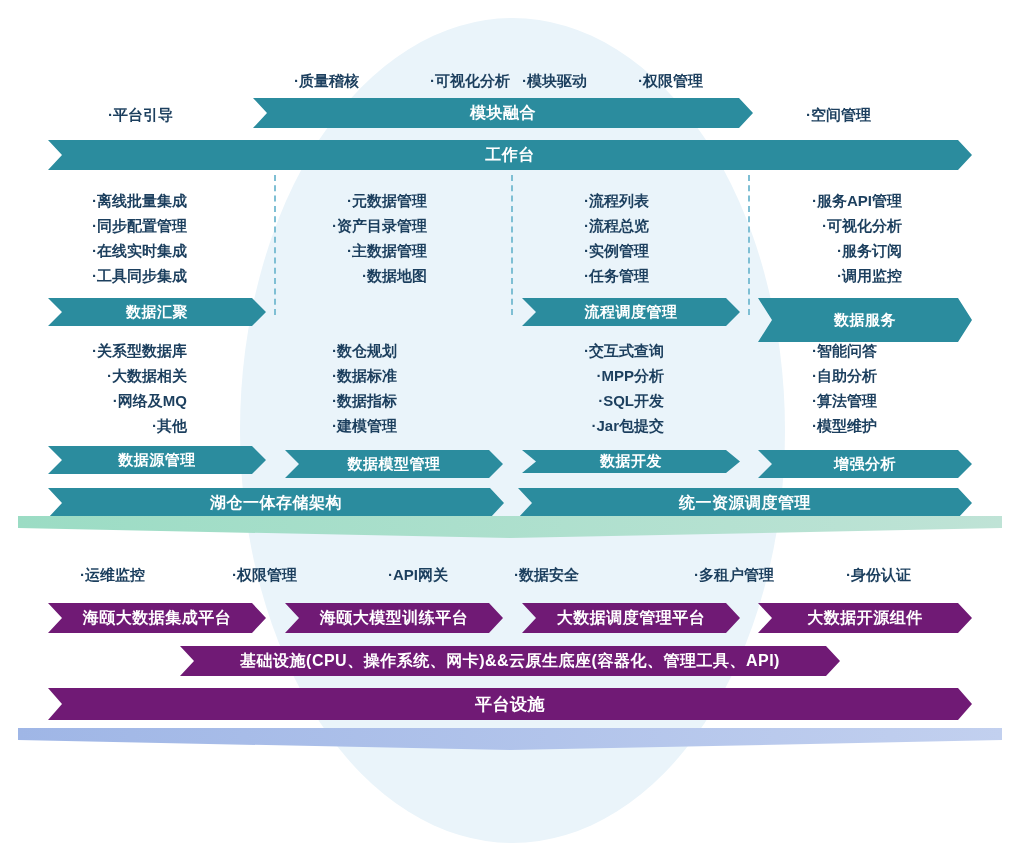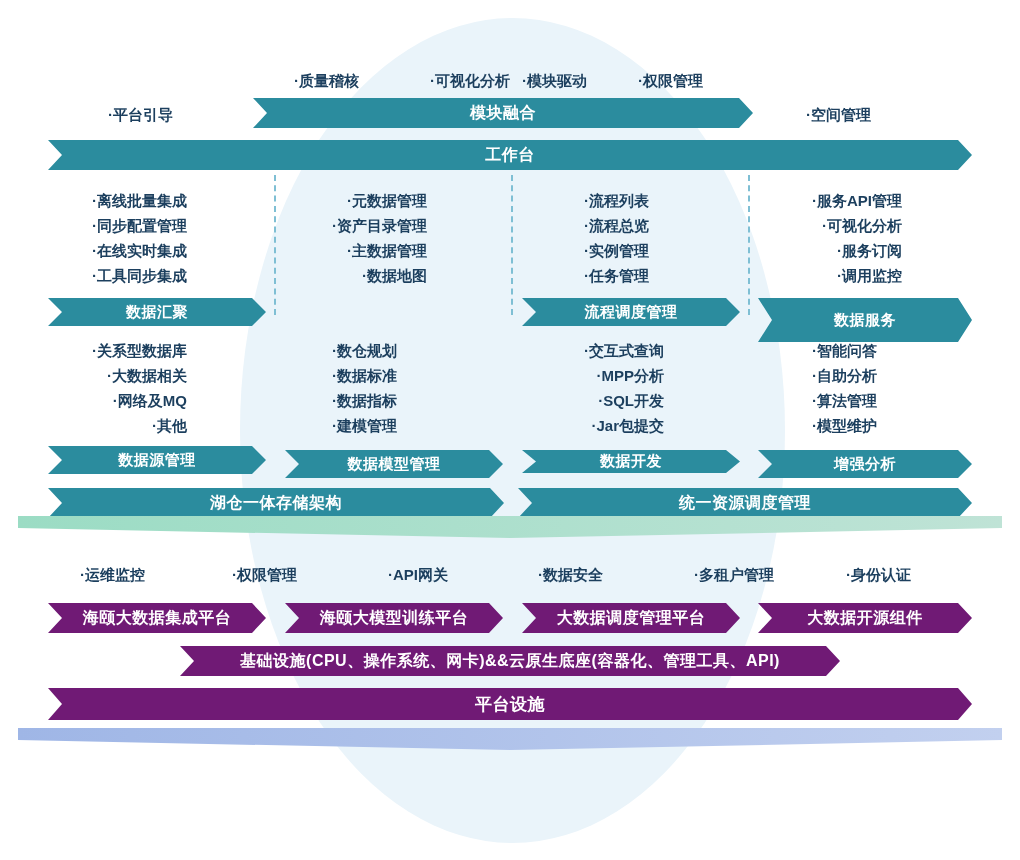--- a/index.html
+++ b/index.html
@@ -212,21 +212,21 @@
   </div>
   <div class="chev chev-teal clip-both" style="left:518px; top:488px; width:454px; height:30px; font-size:16px;">
     <span>统一资源调度管理</span>
   </div>
 
   <div class="ribbon-green"></div>
 
   <div class="toplabel" style="left:80px;  top:566px;">·运维监控</div>
   <div class="toplabel" style="left:232px; top:566px;">·权限管理</div>
   <div class="toplabel" style="left:388px; top:566px;">·API网关</div>
-  <div class="toplabel" style="left:538px; top:566px;">·数据安全</div>
+  <div class="toplabel" style="left:514px; top:566px;">·数据安全</div>
   <div class="toplabel" style="left:694px; top:566px;">·多租户管理</div>
   <div class="toplabel" style="left:846px; top:566px;">·身份认证</div>
 
   <div class="chev chev-blue clip-both" style="left:48px; top:603px; width:218px; height:30px; font-size:16px;">
     <span>海颐大数据集成平台</span>
   </div>
   <div class="chev chev-blue clip-both" style="left:285px; top:603px; width:218px; height:30px; font-size:16px;">
     <span>海颐大模型训练平台</span>
   </div>
   <div class="chev chev-blue clip-both" style="left:522px; top:603px; width:218px; height:30px; font-size:16px;">

